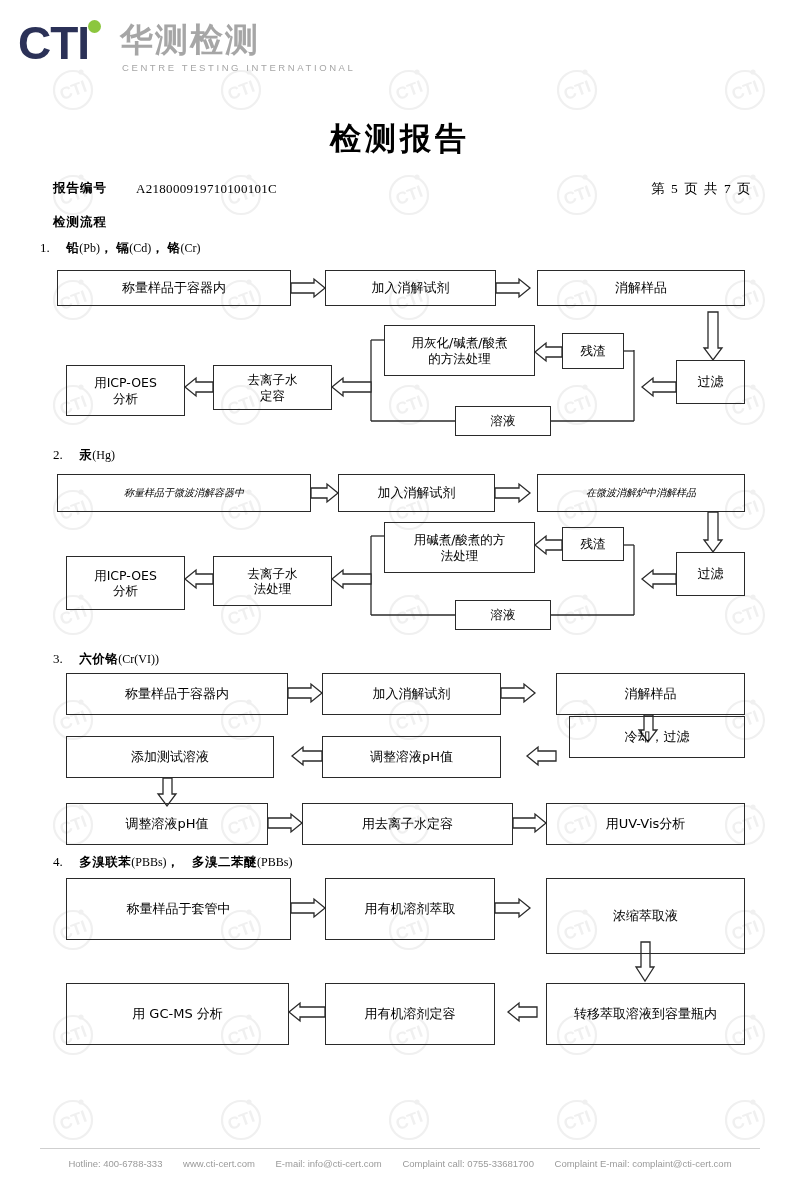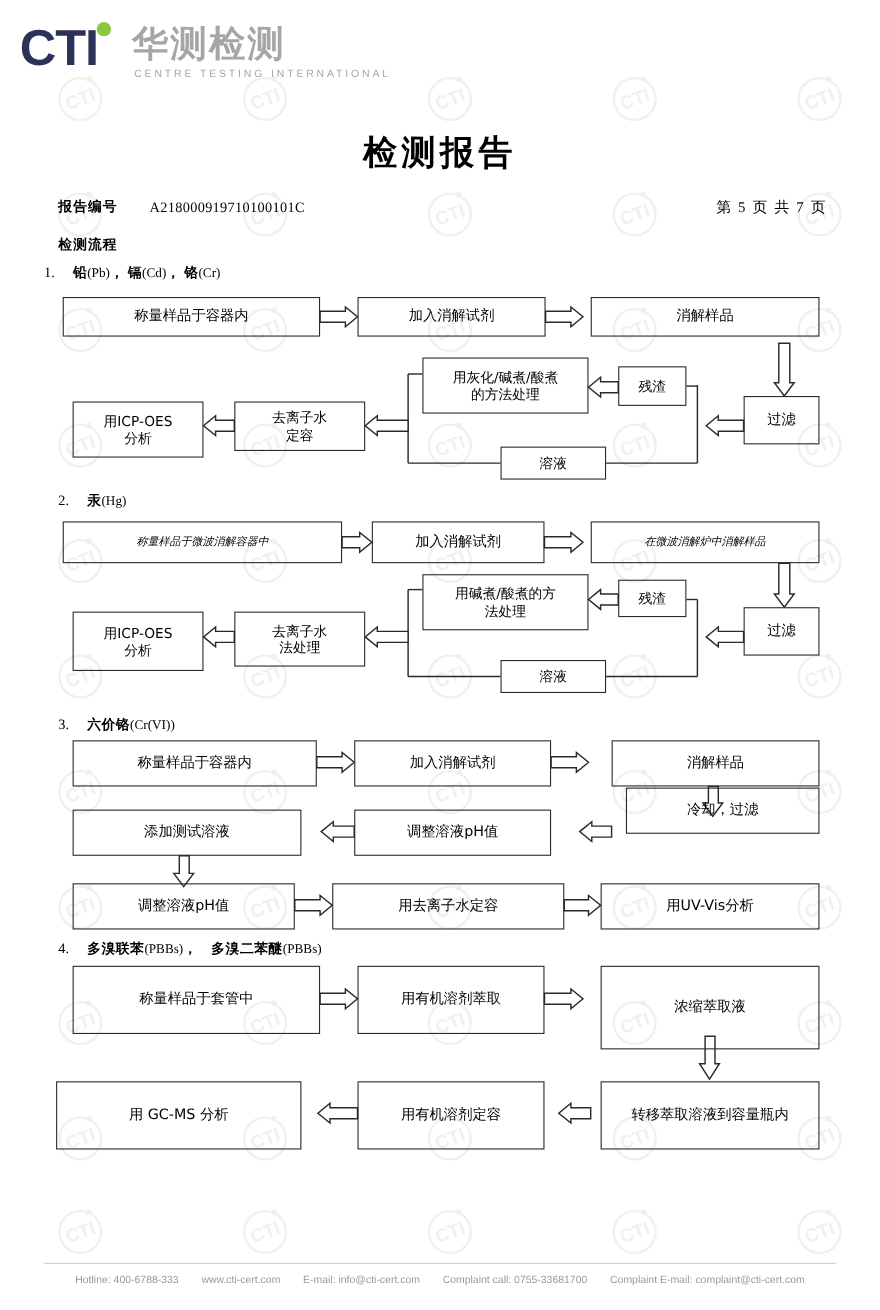--- a/index.html
+++ b/index.html
@@ -603,21 +603,21 @@
     <path class="ar" d="M537,1007 L519,1007 L519,1003 L508,1012 L519,1021 L519,1017 L537,1017 Z"></path>
 
     <path class="ar" d="M325,1007 L300,1007 L300,1003 L289,1012 L300,1021 L300,1017 L325,1017 Z"></path>
   </svg>
 
   <div class="node" style="left:66px;top:878px;width:225px;height:62px;">称量样品于套管中</div>
   <div class="node" style="left:325px;top:878px;width:170px;height:62px;">用有机溶剂萃取</div>
   <div class="node" style="left:546px;top:878px;width:199px;height:76px;">浓缩萃取液</div>
   <div class="node" style="left:546px;top:983px;width:199px;height:62px;">转移萃取溶液到容量瓶内</div>
   <div class="node" style="left:325px;top:983px;width:170px;height:62px;">用有机溶剂定容</div>
-  <div class="node" style="left:51px;top:983px;width:223px;height:62px;">用 GC-MS 分析</div>
+  <div class="node" style="left:66px;top:983px;width:223px;height:62px;">用 GC-MS 分析</div>
 </div>
 
 <div id="footer-rule"></div>
 <div id="footer">
   <span>Hotline: 400-6788-333</span>
   <span>www.cti-cert.com</span>
   <span>E-mail: info@cti-cert.com</span>
   <span>Complaint call: 0755-33681700</span>
   <span>Complaint E-mail: complaint@cti-cert.com</span>
 </div>

